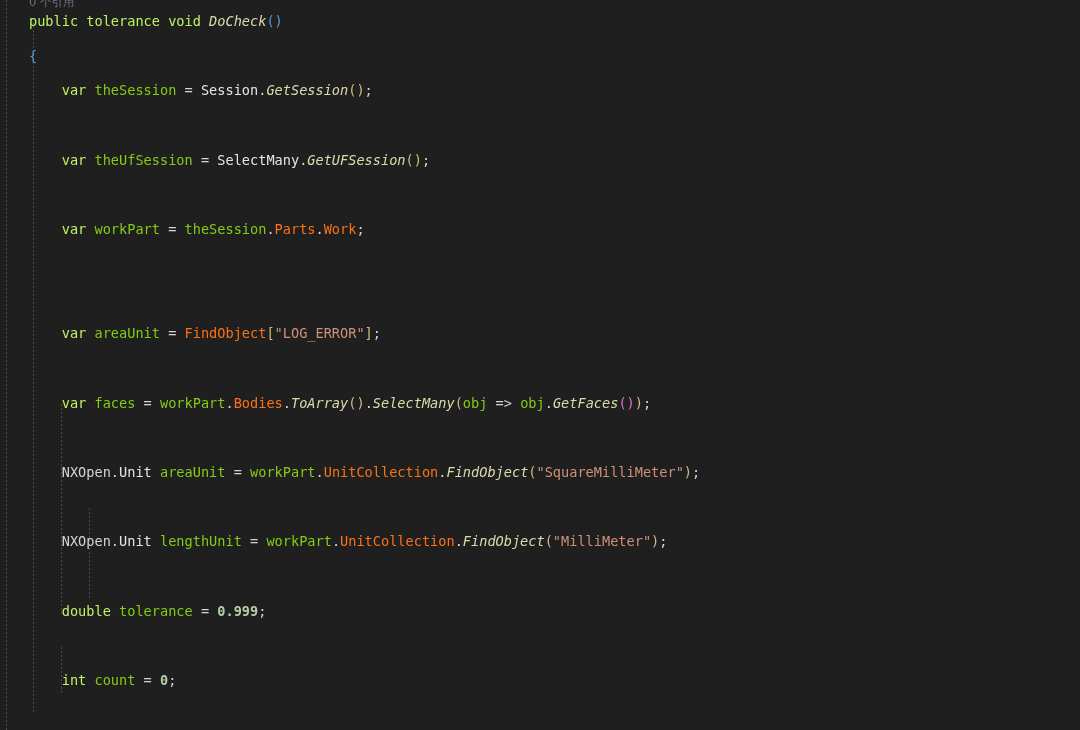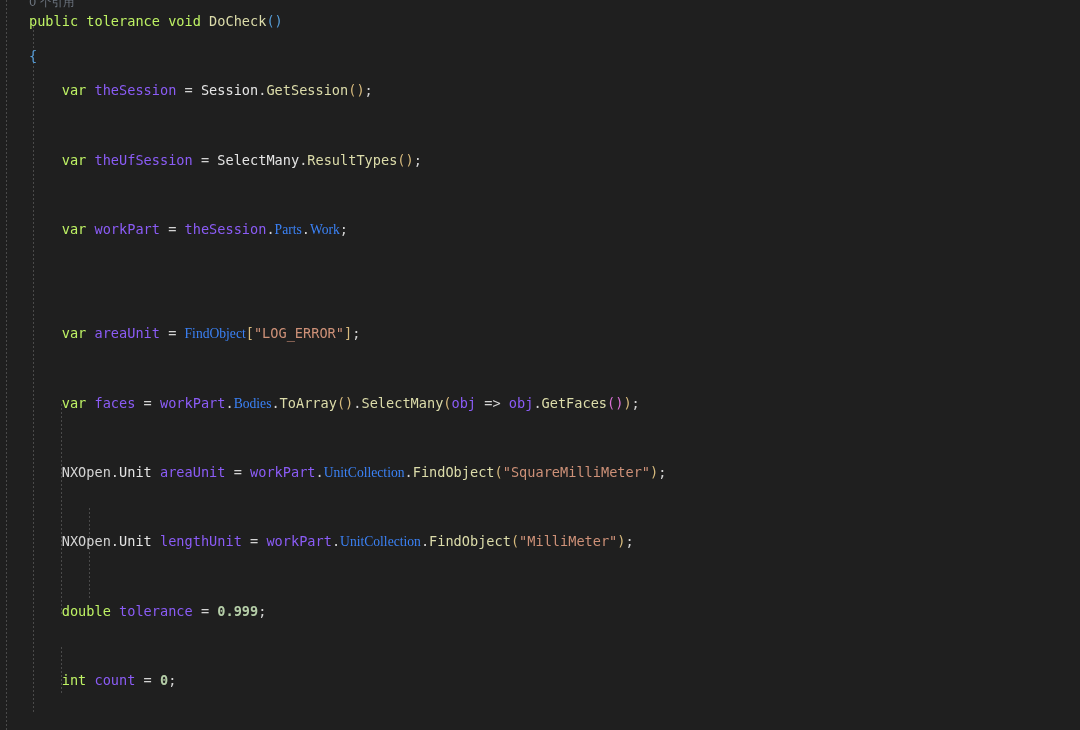--- a/index.html
+++ b/index.html
@@ -59,25 +59,25 @@
     font-size: 13.6px;
     white-space: pre;
     color: #d4d4d4;
     padding-left: 29px;
     letter-spacing: 0px;
   }
 
   
   .kw   { color: #bef264; }   
   .type { color: #e5e5e5; }   
-  .fn   { color: #dcdcaa; }   
+  .fn   { color: #dcdcaa; font-style: italic; }   
   .num  { color: #b5cea8; font-weight: bold; }   
   .str  { color: #ce9178; }   
-  .id   { color: #8b5cf6; }   
-  .prop { color: #3b82f6; font-family: Liberation Serif, serif; }   
+  .id   { color: #84cc16; }   
+  .prop { color: #f97316; }   
   .op   { color: #d4d4d4; }   
   .b1   { color: #569cd6; }   
   .b2   { color: #d7ba7d; }   
   .b3   { color: #da70d6; }
 </style>
 </head>
 <body>
 
 <div id="editor">
 
@@ -92,21 +92,21 @@
   <div id="code-lines">
 
     <div class="line"><span class="kw">public</span> <span class="kw">tolerance</span> <span class="kw">void</span> <span class="fn">DoCheck</span><span class="b1">(</span><span class="b1">)</span></div>
 
     <div class="line"><span class="b1">{</span></div>
 
     <div class="line">    <span class="kw">var</span> <span class="id">theSession</span> <span class="op">=</span> <span class="type">Session</span><span class="op">.</span><span class="fn">GetSession</span><span class="b2">(</span><span class="b2">)</span><span class="op">;</span></div>
 
     <div class="line"> </div>
 
-    <div class="line">    <span class="kw">var</span> <span class="id">theUfSession</span> <span class="op">=</span> <span class="type">SelectMany</span><span class="op">.</span><span class="fn">ResultTypes</span><span class="b2">(</span><span class="b2">)</span><span class="op">;</span></div>
+    <div class="line">    <span class="kw">var</span> <span class="id">theUfSession</span> <span class="op">=</span> <span class="type">SelectMany</span><span class="op">.</span><span class="fn">GetUFSession</span><span class="b2">(</span><span class="b2">)</span><span class="op">;</span></div>
 
     <div class="line"> </div>
 
     <div class="line">    <span class="kw">var</span> <span class="id">workPart</span> <span class="op">=</span> <span class="id">theSession</span><span class="op">.</span><span class="prop">Parts</span><span class="op">.</span><span class="prop">Work</span><span class="op">;</span></div>
 
     <div class="line"> </div>
 
 
     <div class="line"> </div>
 

